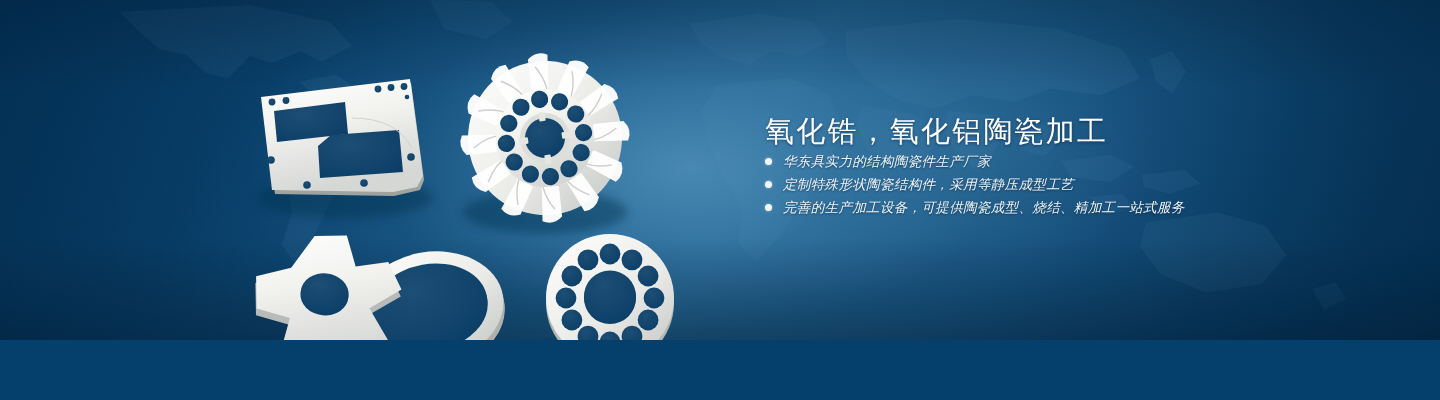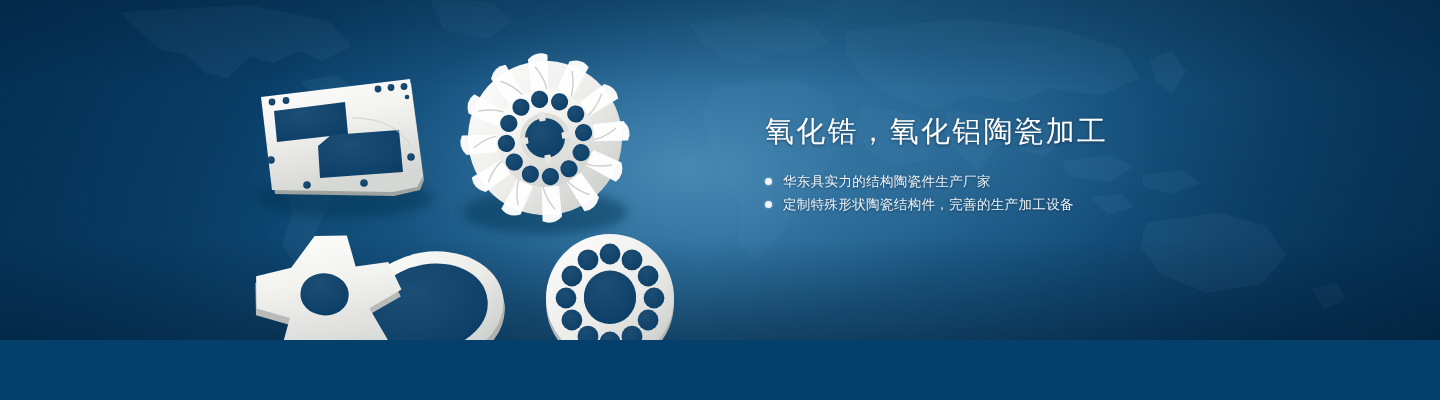--- a/index.html
+++ b/index.html
@@ -89,21 +89,21 @@
     font-size:29px;
     line-height:1.32;
     letter-spacing:2.2px;
     color:#ffffff;
     font-weight:400;
     text-shadow:0 1px 3px rgba(0,22,44,.55);
     white-space:nowrap;
   }
   .bullets{
     list-style:none;
-    margin-top:20px;
+    font-style:italic;
   }
   .bullet{
     display:flex;
     align-items:center;
     height:23px;
     margin-bottom:0px;
   }
   .dot{
     width:7px; height:7px;
     border-radius:50%;
@@ -328,18 +328,22 @@
 
   <div class="copy">
     <h1 class="headline">氧化锆，氧化铝陶瓷加工</h1>
     <ul class="bullets">
       <li class="bullet">
         <span class="dot"></span>
         <span class="btext">华东具实力的结构陶瓷件生产厂家</span>
       </li>
       <li class="bullet">
         <span class="dot"></span>
-        <span class="btext">定制特殊形状陶瓷结构件，完善的生产加工设备</span>
+        <span class="btext">定制特殊形状陶瓷结构件，采用等静压成型工艺</span>
+      </li>
+      <li class="bullet">
+        <span class="dot"></span>
+        <span class="btext">完善的生产加工设备，可提供陶瓷成型、烧结、精加工一站式服务</span>
       </li>
     </ul>
   </div>
 
 </div>
 
 </body></html>

